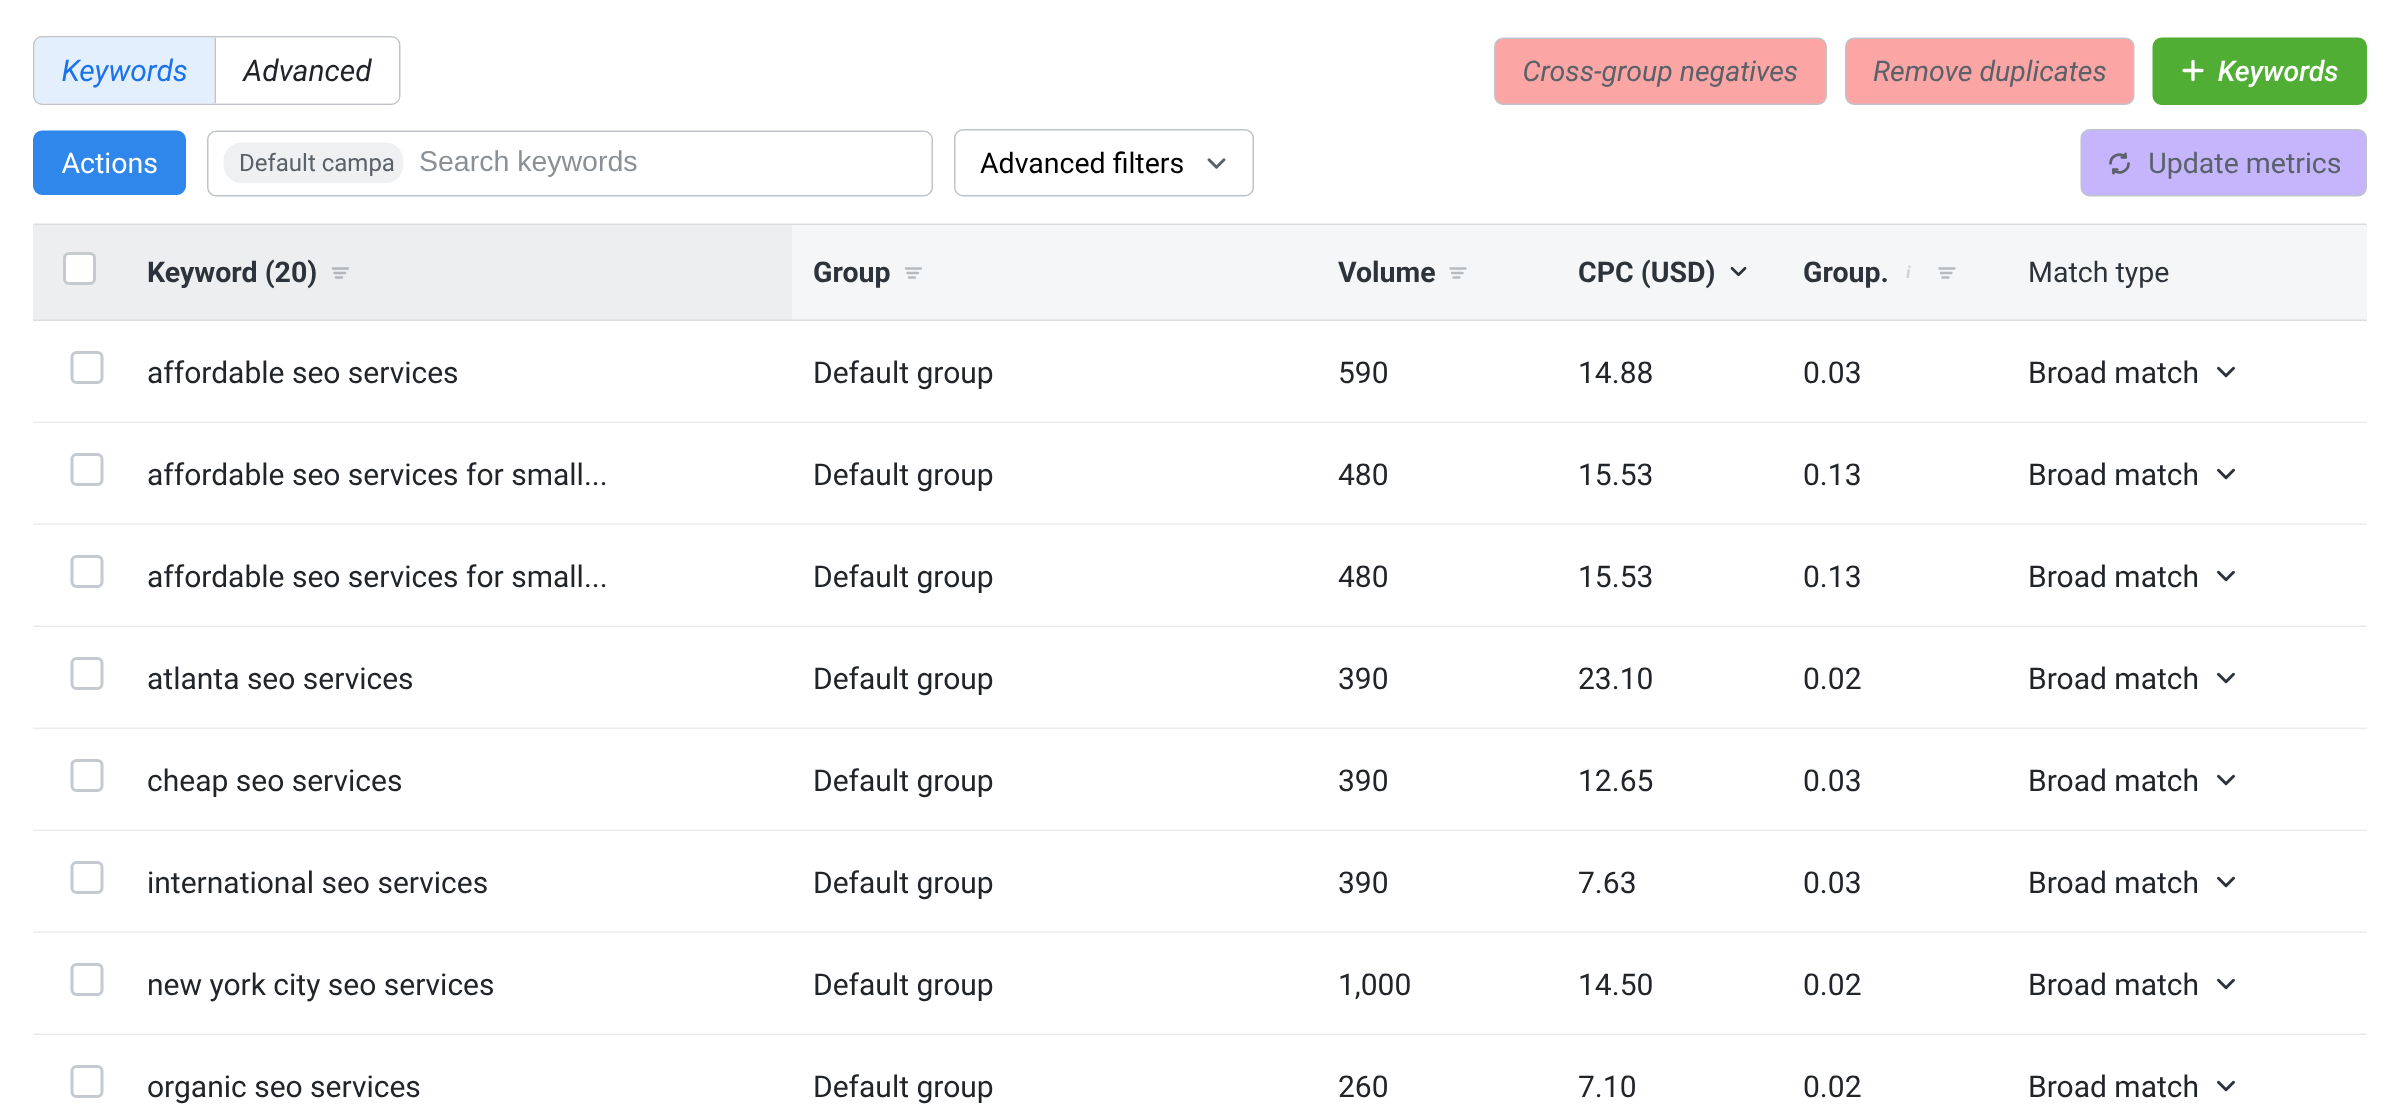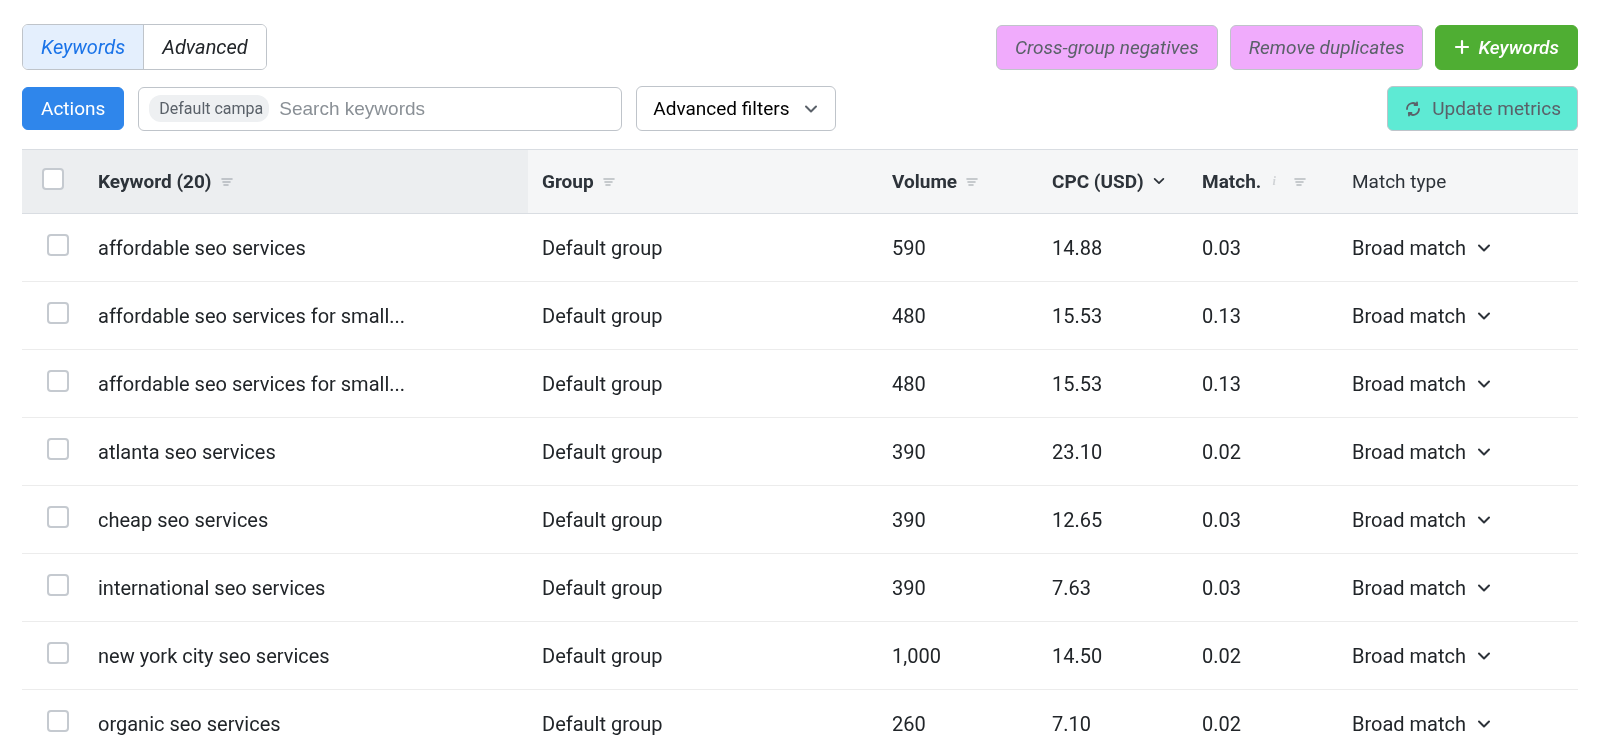--- a/index.html
+++ b/index.html
@@ -26,38 +26,38 @@
   
   
   .topbar{display:flex;align-items:center;justify-content:space-between;margin-bottom:16px;font-style:italic;}
   .seg{display:flex;border:1px solid var(--border-dark);border-radius:6px;overflow:hidden;}
   .seg-item{padding:10px 18px;font-size:20px;background:#fff;cursor:pointer;}
   .seg-item.active{background:#e4effd;color:#1a73e8;}
   .seg-item + .seg-item{border-left:1px solid var(--border-dark);}
   
   .topbar-right{display:flex;gap:12px;}
   .btn{display:inline-flex;align-items:center;gap:8px;padding:10px 18px;border-radius:6px;font-size:19px;cursor:pointer;white-space:nowrap;}
-  .btn-ghost{background:#f0abfc;border:1px solid var(--border-dark);color:#5a6169;}
+  .btn-ghost{background:#fca5a5;border:1px solid var(--border-dark);color:#5a6169;}
   .btn-green{background:var(--green);border:1px solid var(--green);color:#fff;font-weight:500;}
   .plus-icon{display:inline-flex;width:16px;height:16px;}
   
   
   .filterbar{display:flex;align-items:center;justify-content:space-between;margin-bottom:18px;}
   .filterbar-left{display:flex;align-items:center;gap:14px;}
   .btn-blue{background:var(--blue);border:1px solid var(--blue);color:#fff;padding:9px 18px;font-size:19px;border-radius:6px;cursor:pointer;}
   
   .search-wrap{display:flex;align-items:center;border:1px solid var(--border-dark);border-radius:6px;padding:6px 10px;width:484px;background:#fff;}
   .chip{background:#eef0f2;color:#5a6169;padding:4px 10px;border-radius:12px;font-size:16px;margin-right:8px;white-space:nowrap;overflow:hidden;max-width:120px;}
   .search-input{border:none;outline:none;font-size:19px;flex:1;min-width:0;padding:4px 2px;color:var(--text);}
   .search-input::placeholder{color:#8a9096;}
   
   .adv{display:flex;align-items:center;gap:14px;border:1px solid var(--border-dark);border-radius:6px;padding:10px 16px;font-size:19px;color:#000000;background:#fff;cursor:pointer;}
   .chev{display:inline-flex;width:16px;height:16px;}
   
-  .update{display:flex;align-items:center;gap:10px;border:1px solid var(--border-dark);border-radius:6px;padding:10px 16px;font-size:19px;color:#5a6169;background:#5eead4;cursor:pointer;}
+  .update{display:flex;align-items:center;gap:10px;border:1px solid var(--border-dark);border-radius:6px;padding:10px 16px;font-size:19px;color:#5a6169;background:#c4b5fd;cursor:pointer;}
   .refresh-icon{display:inline-flex;width:18px;height:18px;}
   
   
   .tbl{width:100%;border-collapse:collapse;}
   .tbl thead th{
     background:var(--bg-head);
     text-align:left;
     font-weight:400;
     font-size:19px;
     color:#2d333a;
@@ -184,21 +184,21 @@
             <span>CPC (USD)</span>
             <span class="chev">
               <svg viewBox="0 0 16 16" width="14" height="14">
                   <path d="M3 5.5l5 5 5-5" stroke="#2d333a" stroke-width="2" fill="none" stroke-linecap="round" stroke-linejoin="round"></path>
                 </svg>
             </span>
           </span>
         </th>
         <th class="comp-cell">
           <span class="th-inner">
-            <span>Match.</span>
+            <span>Group.</span>
             <span class="info-icon">
               <svg viewBox="0 0 16 16" width="14" height="14">
                   <text x="4" y="13" font-size="14" font-style="italic" fill="#9aa0a6" font-family="Georgia,serif">i</text>
                 </svg>
             </span>
             <span class="sort-icon">
               <svg viewBox="0 0 14 14" width="14" height="14">
                   <path d="M2 4h10M3 7h7M4 10h4" stroke="#6c757d" stroke-width="1.6" stroke-linecap="round"></path>
                 </svg>
             </span>

